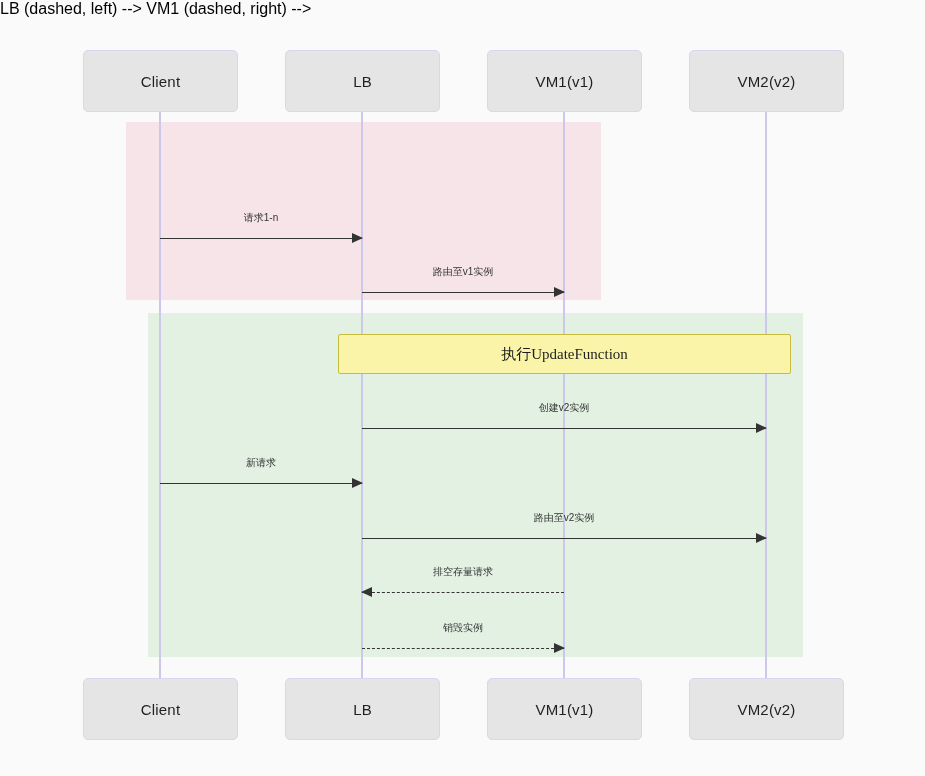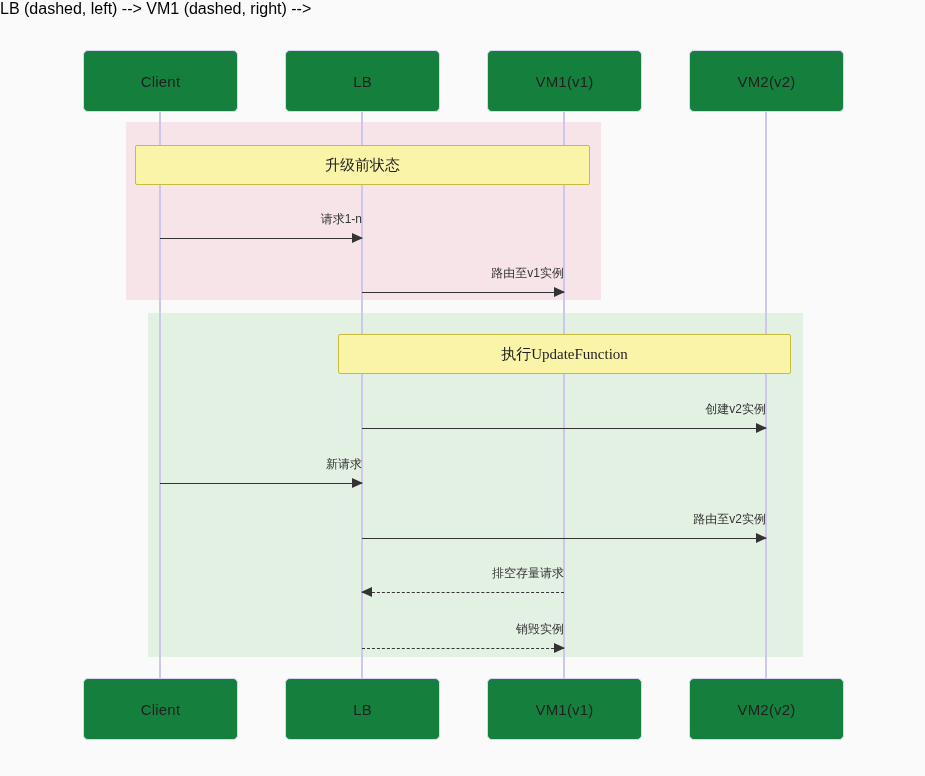--- a/index.html
+++ b/index.html
@@ -16,21 +16,21 @@
   .region.pink{background:#f7e4e9;}
   .region.green{background:#e3f1e3;}
 
   
   .lifeline{position:absolute;width:2px;background:#cdc7ec;}
 
   
   .actor{
     position:absolute;
     box-sizing:border-box;
-    background:#15803d;
+    background:#e5e5e5;
     border:1px solid #d8d6f2;
     border-radius:5px;
     display:flex;align-items:center;justify-content:center;
     color:#1f1f1f;
     font-size:15px;
     letter-spacing:.2px;
   }
 
   
   .note{
@@ -65,22 +65,22 @@
   .msg.left .head{
     left:-1px;
     border-top:5.5px solid transparent;
     border-bottom:5.5px solid transparent;
     border-right:11px solid #333333;
   }
   .msg .label{
     position:absolute;
     left:0;width:100%;
     top:-27px;
-    text-align:right;
-    font-size:12px;
+    text-align:center;
+    font-size:10px;
     color:#333333;
     white-space:nowrap;
   }
 </style>
 </head>
 <body>
 
 <div id="diagram">
 
   
@@ -101,23 +101,20 @@
     <span>LB</span>
   </div>
   <div class="actor" style="left:487px;top:50px;width:155px;height:62px;">
     <span>VM1(v1)</span>
   </div>
   <div class="actor" style="left:689px;top:50px;width:155px;height:62px;">
     <span>VM2(v2)</span>
   </div>
 
   
-  <div class="note" style="left:135px;top:145px;width:455px;height:40px;">
-    <span>升级前状态</span>
-  </div>
   <div class="note" style="left:338px;top:334px;width:453px;height:40px;font-family:Liberation Serif, serif;">
     <span>执行UpdateFunction</span>
   </div>
 
   
   
   <div class="msg right" style="left:160px;top:238px;width:202px;">
     <div class="line"></div>
     <div class="head"></div>
     <div class="label">请求1-n</div>

